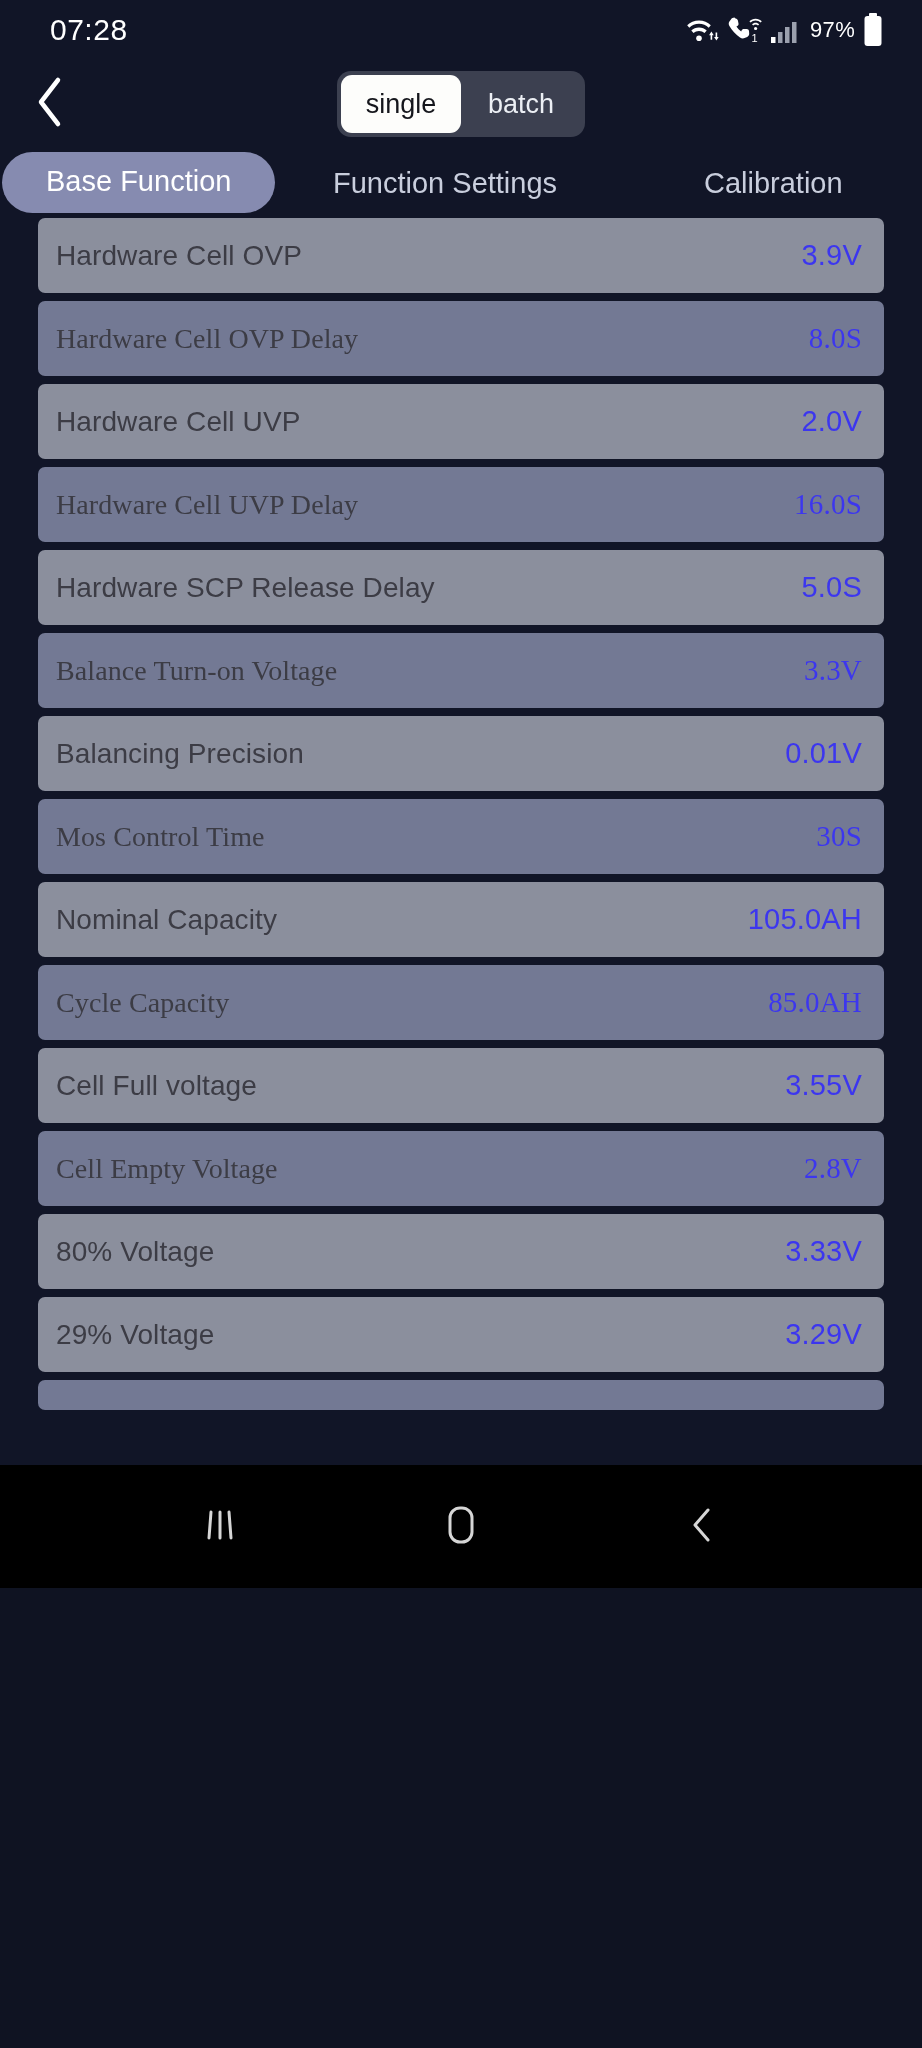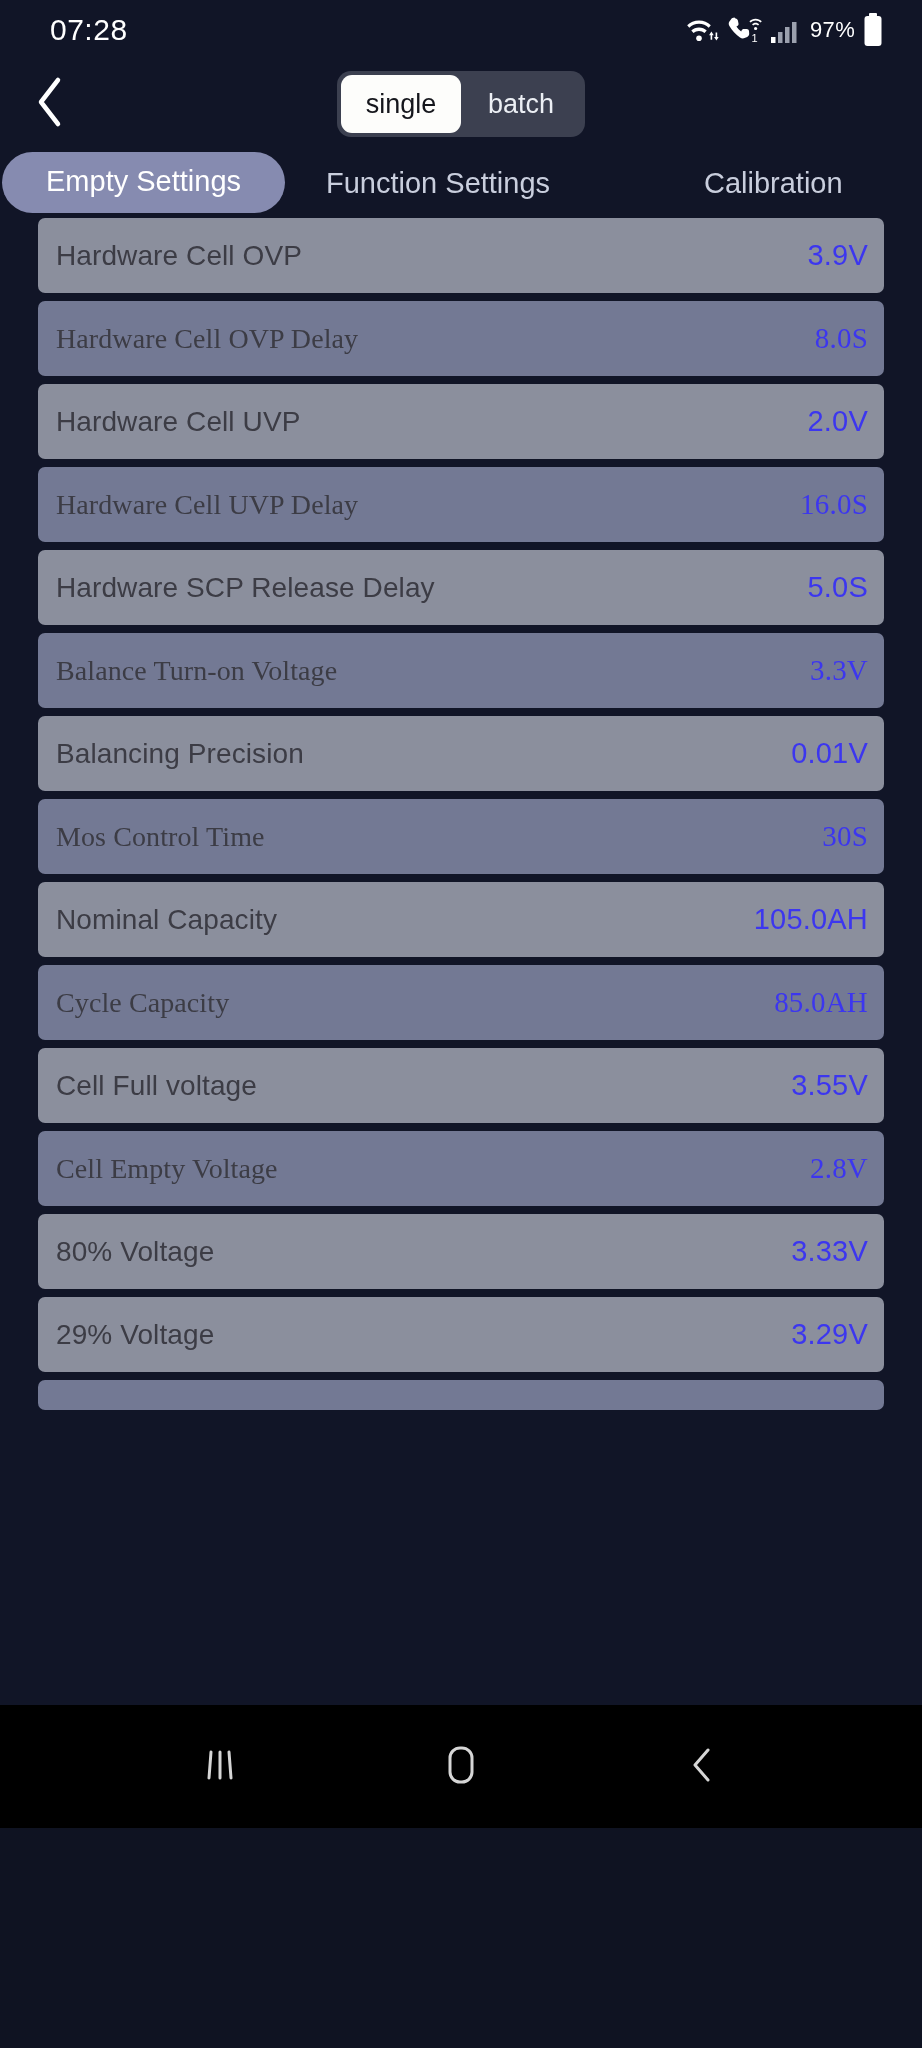--- a/index.html
+++ b/index.html
@@ -4,21 +4,21 @@
 <style>
   * { margin:0; padding:0; box-sizing:border-box; }
   html, body {
     width:922px; height:2048px;
     background:#0f1322;
     font-family:"Liberation Sans", sans-serif;
     overflow:hidden;
   }
   #app {
     position:relative;
-    width:922px; height:1828px;
+    width:922px; height:1588px;
     background:#111527;
     display:flex; flex-direction:column;
   }
 
   
   .statusbar {
     height:60px; flex:0 0 60px;
     display:flex; align-items:center; justify-content:space-between;
     padding:0 38px 0 50px;
     color:#ffffff;
@@ -69,35 +69,35 @@
     cursor:pointer; white-space:nowrap;
   }
   .tab.active {
     background:#868bb0;
     color:#ffffff;
     border-radius:34px;
     padding:13px 44px 15px 44px;
     margin-left:2px;
     position:relative; top:-1px;
   }
-  .tab.t2 { position:absolute; left:326px; }
+  .tab.t2 { position:absolute; left:333px; }
   .tab.t3 { position:absolute; left:688px;margin-left:16px; }
 
   
   .list {
     flex:1 1 auto;
     padding:0 38px;
     overflow:hidden;
   }
   .row {
     height:75px;
     margin-bottom:8px;
     border-radius:7px;
     display:flex; align-items:center; justify-content:space-between;
-    padding:0 16px 0 18px;
+    padding:0 22px 0 18px;
     cursor:pointer;
     text-align:center;
   }
   .row.odd  { background:#8b8f9d; }
   .row.even { background:#737994;font-family:Liberation Serif, serif; }
   .row-label {
     font-size:28px; color:#3c3c45;
     letter-spacing:.1px;
   }
   .row-value {
@@ -181,21 +181,21 @@
       </span>
     </div>
 
     <div class="segmented">
       <div class="seg-item active">single</div>
       <div class="seg-item">batch</div>
     </div>
   </div>
 
   <div class="tabstrip">
-    <div class="tab active">Empty Settings</div>
+    <div class="tab active">Base Function</div>
     <div class="tab t2">Function Settings</div>
     <div class="tab t3">Calibration</div>
   </div>
 
   <div class="list">
     <div class="row odd">
       <span class="row-label">Hardware Cell OVP</span>
       <span class="row-value">3.9V</span>
     </div>
     <div class="row even">

